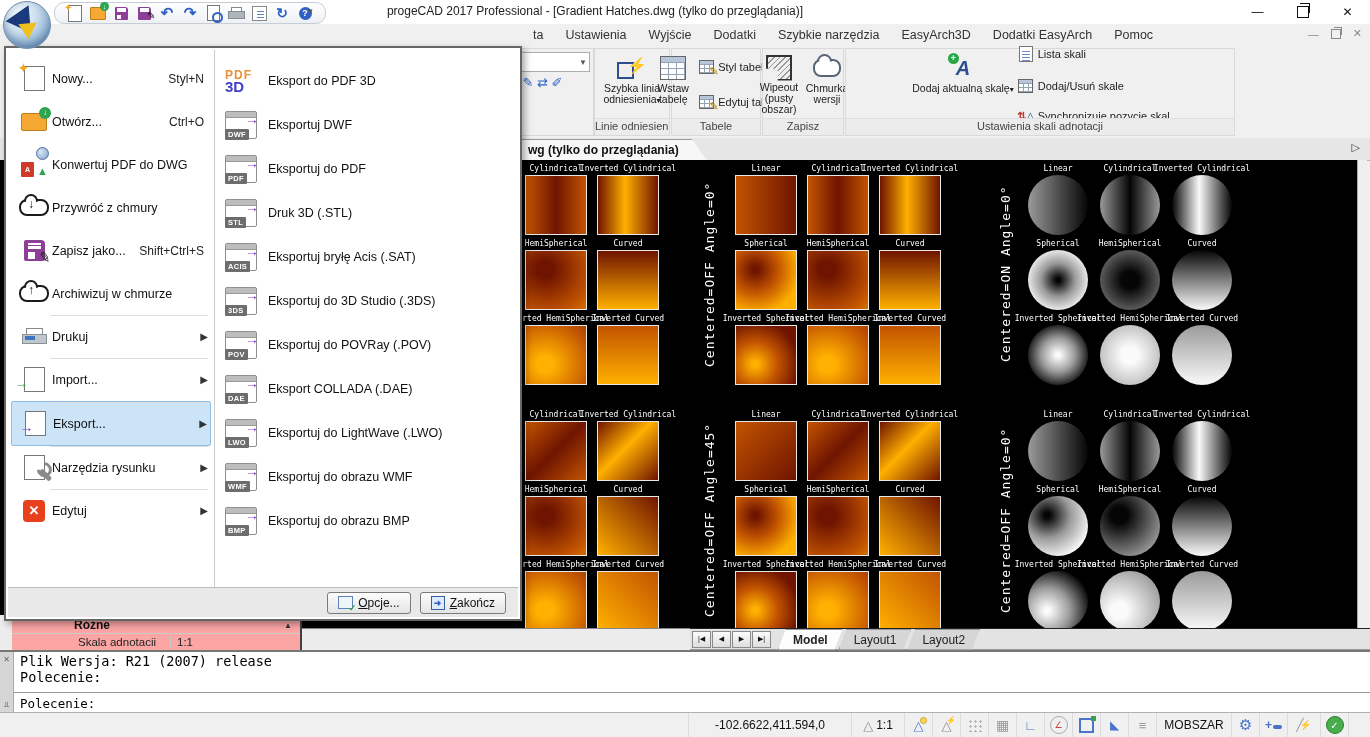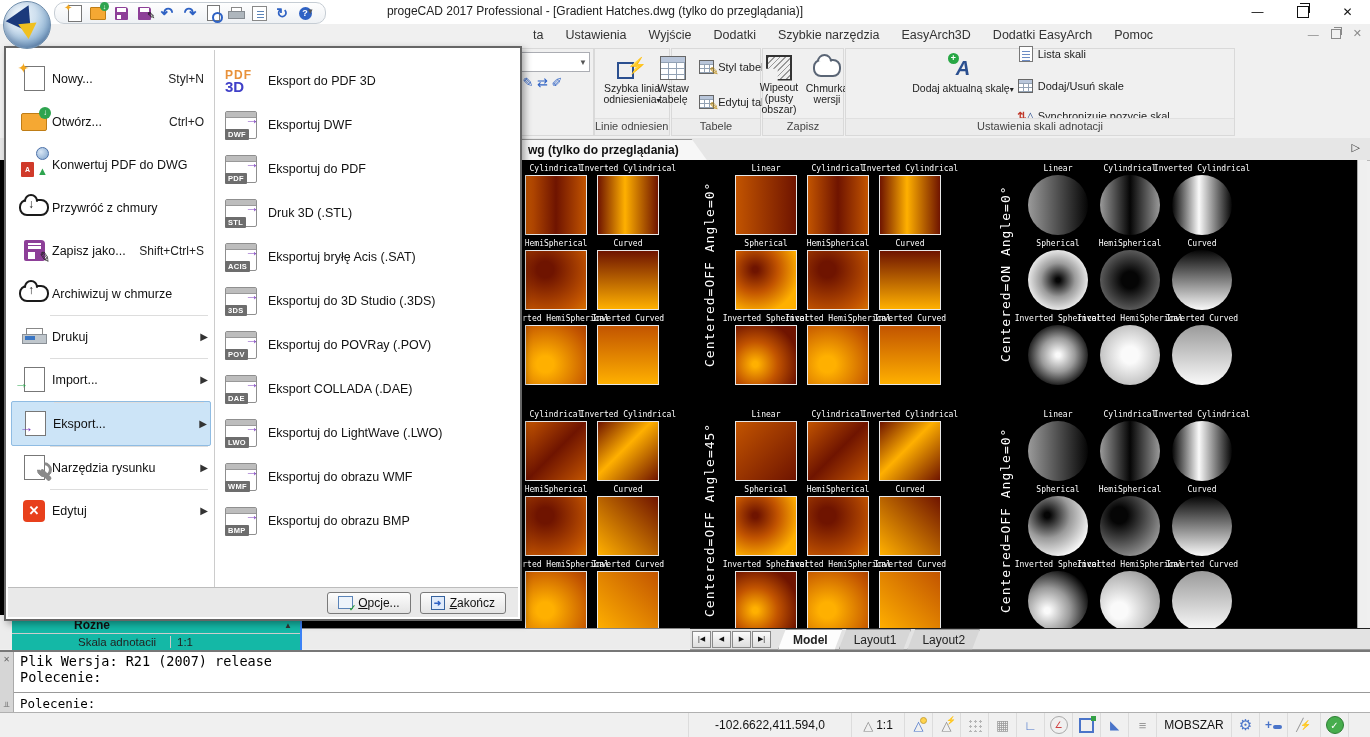--- a/index.html
+++ b/index.html
@@ -63,21 +63,21 @@
   .swatch.circle{width:60px;height:60px;border:none;border-radius:50%}
   .side-label{position:absolute;width:18px;display:flex;align-items:center;justify-content:center;
               color:#fff;font-family:"DejaVu Sans Mono",monospace;font-size:13px;letter-spacing:1px;
               writing-mode:vertical-rl;transform:rotate(180deg);white-space:nowrap}
   .sl-g1{left:700px;top:8px;height:212px}
   .sl-g2{left:996px;top:8px;height:212px}
   .sl-g4{left:700px;top:254px;height:212px}
   .sl-g5{left:996px;top:254px;height:212px}
   
   .props-scroll{position:absolute;left:0;top:615px;width:12px;height:34px;background:#ececec;border-right:1px solid #bbb}
-  .props{position:absolute;left:12px;top:615px;width:288px;height:34px;background:#14b8a6;border-right:2px solid #3b82f6;border-top:2px solid #555}
+  .props{position:absolute;left:12px;top:615px;width:288px;height:34px;background:#fca5a5;border-right:2px solid #404040;border-top:2px solid #555}
   .props-header{height:16px;display:flex;align-items:center;padding-left:62px;font-size:12px;font-weight:bold;color:#111;border-bottom:1px solid #ccc}
   .props-collapse{margin-left:auto;margin-right:8px;font-size:8px;color:#333}
   .props-row{height:16px;display:flex;align-items:center;font-size:11.5px;color:#222}
   .pr-label{padding-left:66px;width:92px;border-right:1px solid #c9c9c9}
   .pr-value{padding-left:6px}
   .bottom-filler{position:absolute;left:302px;top:628px;width:388px;height:20px;background:#ececec;border-top:1px solid #888}
   
   .ltabs{position:absolute;left:690px;top:628px;right:0;height:20px;background:#e3e3e3;border-top:1px solid #222;
          display:flex;align-items:center;padding-left:2px;border-bottom:1px solid #9a9a9a}
   .lnav{width:17px;height:15px;border:1px solid #8a8a8a;background:linear-gradient(#fbfbfb,#dedede);

